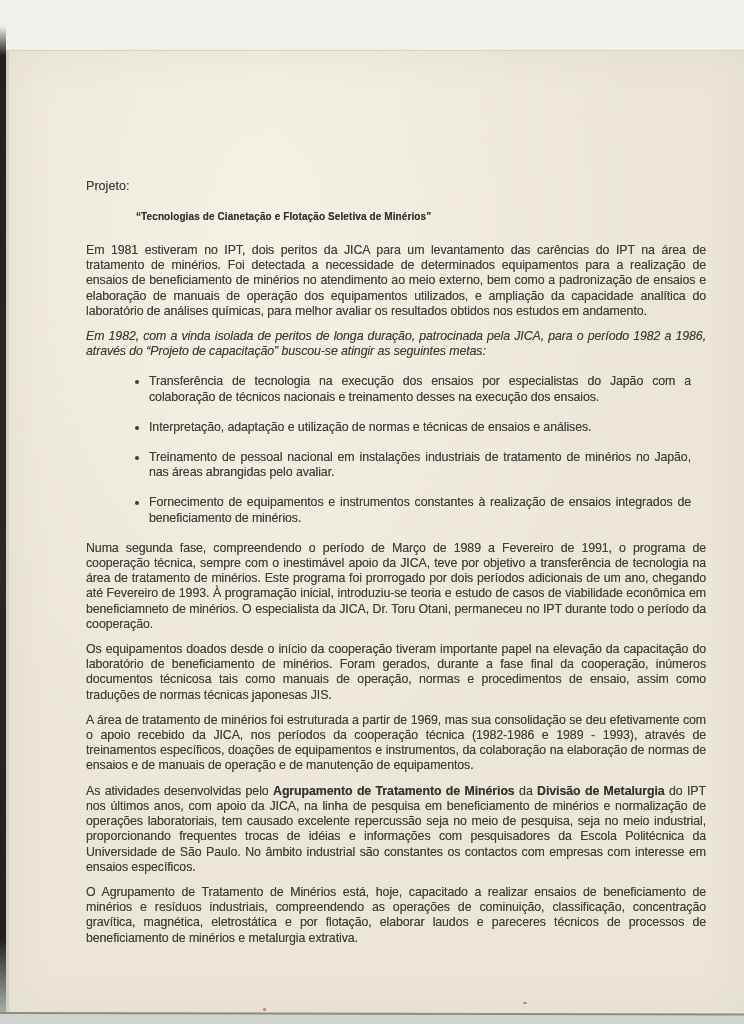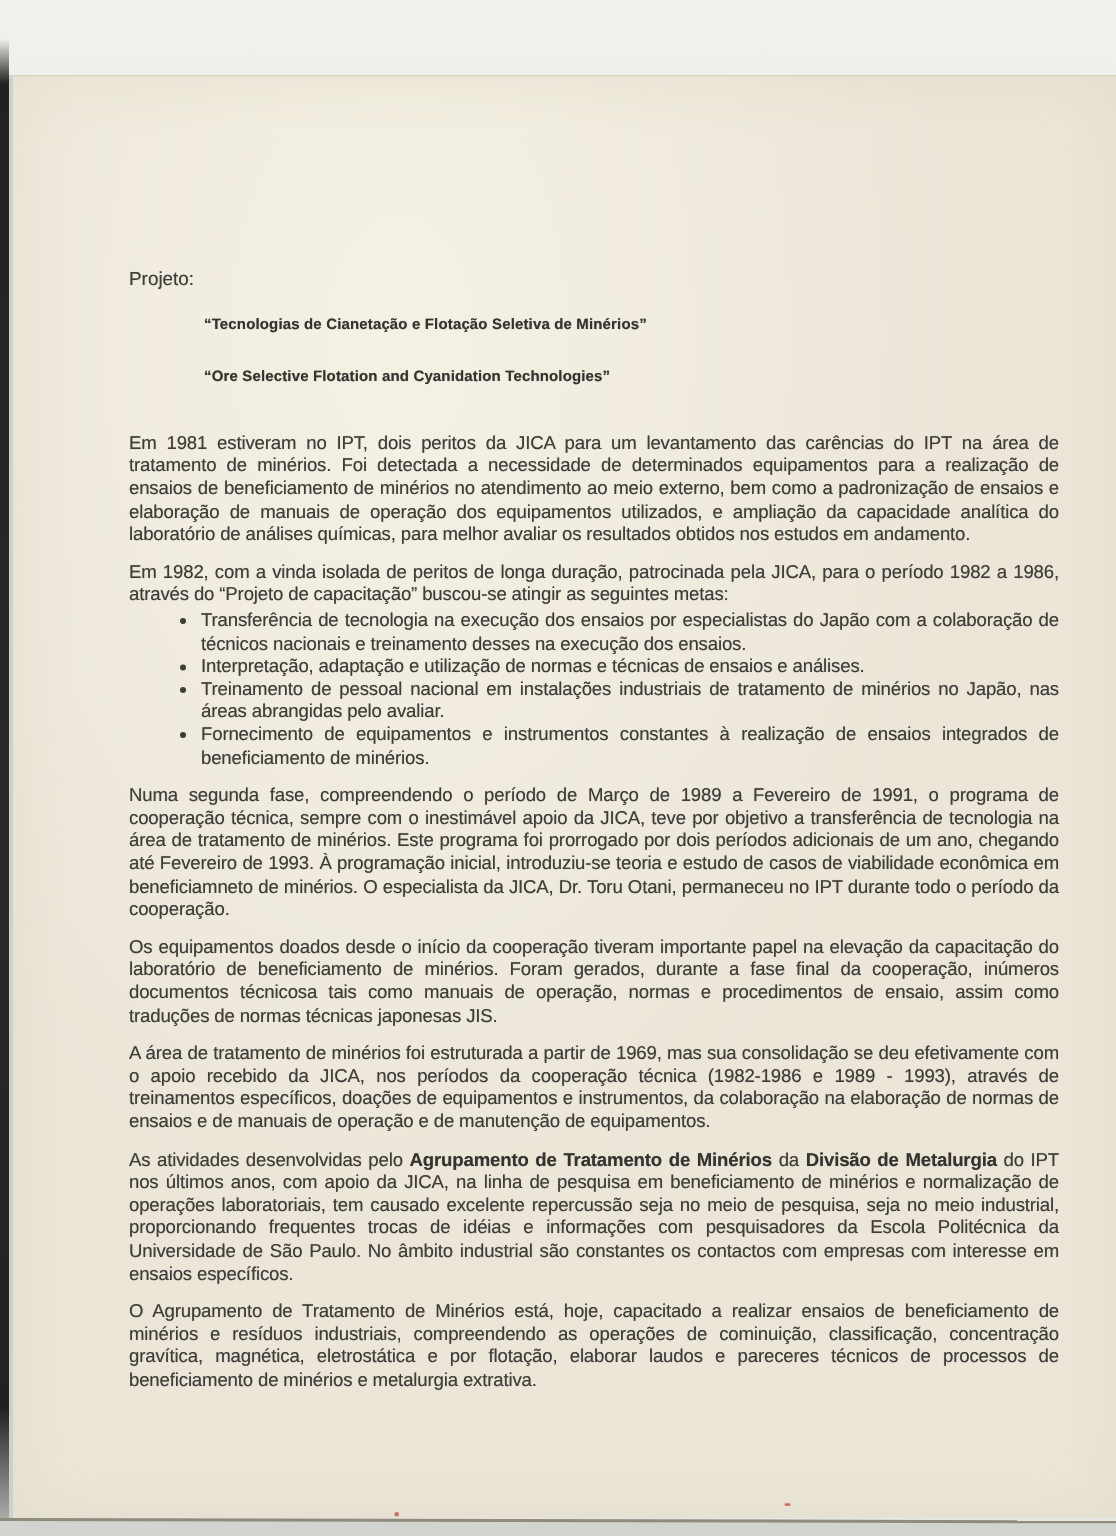--- a/index.html
+++ b/index.html
@@ -83,40 +83,39 @@
     font-size: 12.4px;
     line-height: 15.2px;
     letter-spacing: -0.1px;
     color: var(--ink);
     text-align: justify;
     text-shadow: 0 0 0.5px rgba(62,61,56,0.55);
     -webkit-hyphens: auto;
     hyphens: auto;
   }
   .body-text { margin: 0 0 10px 0; }
-  .body-text.intro { margin-bottom: 2px; }
+  .body-text.intro { margin-bottom: 2px; font-style: italic; }
   .goals {
     margin: 0 0 10px 0;
     padding: 0 0 0 48px;
     list-style: disc outside;
   }
-  .goals li { margin: 0; }
+  .goals li { margin: 15px; }
   .body-text b, .body-text strong { font-weight: bold; color: var(--title_ink); }
 </style>
 </head>
 <body>
 
 <div class="left-edge-dark"></div>
 <div class="left-edge-light"></div>
 
 <div class="page">
   <p class="doc-label">Projeto:</p>
 
   <h1 class="doc-title pt">“Tecnologias de Cianetação e Flotação Seletiva de Minérios”</h1>
-  <h2 class="doc-title en">“Ore Selective Flotation and Cyanidation Technologies”</h2>
 
   <p class="body-text">Em 1981 estiveram no IPT, dois peritos da JICA para um levantamento das carências do IPT na área de tratamento de minérios. Foi detectada a necessidade de determinados equipamentos para a realização de ensaios de beneficiamento de minérios no atendimento ao meio externo, bem como a padronização de ensaios e elaboração de manuais de operação dos equipamentos utilizados, e ampliação da capacidade analítica do laboratório de análises químicas, para melhor avaliar os resultados obtidos nos estudos em andamento.</p>
 
   <p class="body-text intro">Em 1982, com a vinda isolada de peritos de longa duração, patrocinada pela JICA, para o período 1982 a 1986, através do “Projeto de capacitação” buscou-se atingir as seguintes metas:</p>
   <ul class="goals">
     <li>Transferência de tecnologia na execução dos ensaios por especialistas do Japão com a colaboração de técnicos nacionais e treinamento desses na execução dos ensaios.</li>
     <li>Interpretação, adaptação e utilização de normas e técnicas de ensaios e análises.</li>
     <li>Treinamento de pessoal nacional em instalações industriais de tratamento de minérios no Japão, nas áreas abrangidas pelo avaliar.</li>
     <li>Fornecimento de equipamentos e instrumentos constantes à realização de ensaios integrados de beneficiamento de minérios.</li>
   </ul>

